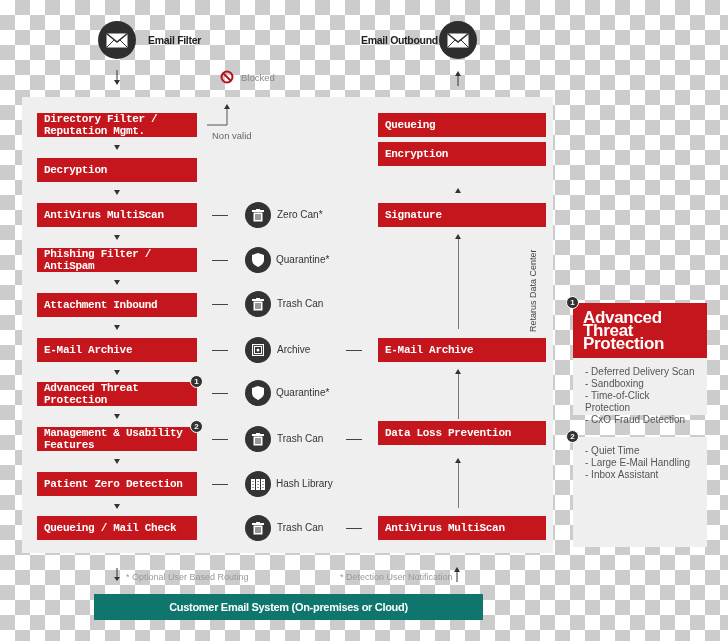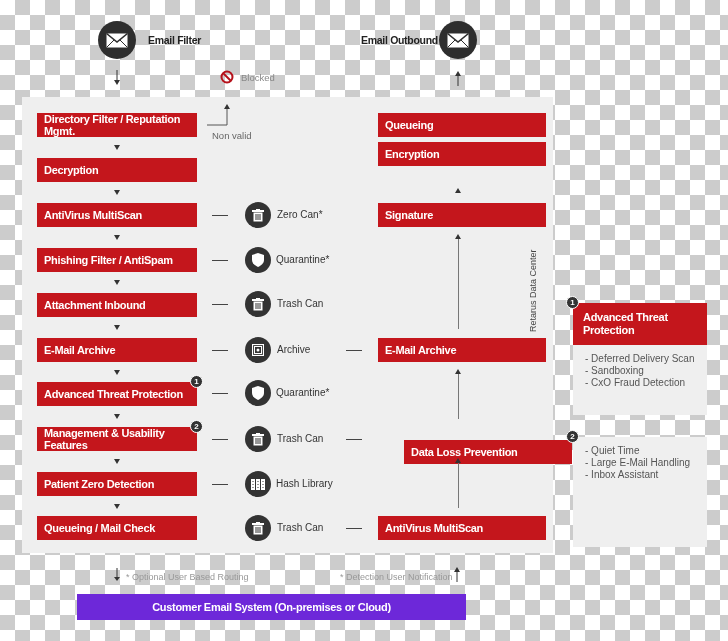--- a/index.html
+++ b/index.html
@@ -11,48 +11,48 @@
     background-image:
       linear-gradient(45deg, #cccccc 25%, transparent 25%, transparent 75%, #cccccc 75%),
       linear-gradient(45deg, #cccccc 25%, transparent 25%, transparent 75%, #cccccc 75%);
     background-size: 30px 30px;
     background-position: 0 0, 15px 15px;
   }
   .abs { position: absolute; }
   .panel { left: 22px; top: 97px; width: 531px; height: 456px; background: #efefef; }
   .box {
     position: absolute; background: #c4161c; color: #fff;
-    font-family: Liberation Sans, sans-serif; font-weight: bold;
+    font-family: Liberation Mono, monospace; font-weight: bold;
     font-size: 11px; letter-spacing: -0.3px;
     display: flex; align-items: center; padding-left: 7px; height: 24px;
   }
   .left-box { left: 37px; width: 160px; }
   .right-box { left: 378px; width: 168px; }
   .tri-down { position:absolute; width:0; height:0; border-left:3px solid transparent; border-right:3px solid transparent; border-top:5px solid #333; }
   .tri-up { position:absolute; width:0; height:0; border-left:3px solid transparent; border-right:3px solid transparent; border-bottom:5px solid #333; }
   .icon-circle {
     position:absolute; width:26px; height:26px; border-radius:50%; background:#333;
     display:flex; align-items:center; justify-content:center;
   }
   .side-label { position:absolute; font-size:10px; color:#333; }
   .dash { position:absolute; height:1px; width:16px; background:#444; }
   .num-badge {
     position:absolute; width:13px; height:13px; border-radius:50%; background:#333;
     border:1px solid #fff; color:#fff; font-size:8px; font-weight:bold;
     display:flex; align-items:center; justify-content:center;
   }
   .vline { position:absolute; width:1px; background:#777; }
   .card { position:absolute; left:573px; width:134px; background:#efefef; }
-  .card-head { background:#c4161c; color:#fff; font-weight:bold; font-size:11px; line-height:13px; padding:8px 10px; letter-spacing:-0.3px; }
+  .card-head { background:#c4161c; color:#fff; font-weight:bold; font-size:17px; line-height:13px; padding:8px 10px; letter-spacing:-0.3px; }
   .card-list { list-style:none; padding:8px 10px 10px 12px; font-size:10px; color:#555; line-height:12px; }
   .mail-circle { position:absolute; width:38px; height:38px; border-radius:50%; background:#2e2e2e; display:flex; align-items:center; justify-content:center; }
   .top-label { position:absolute; font-size:10.5px; font-weight:bold; color:#222; letter-spacing:-0.3px; }
   .footnote { position:absolute; font-size:9px; color:#999; }
   .customer-bar {
-    position:absolute; left:77px; top:594px; width:389px; height:26px; background:#6d28d9;
+    position:absolute; left:94px; top:594px; width:389px; height:26px; background:#0f766e;
     color:#fff; font-weight:bold; font-size:11px; display:flex; align-items:center; justify-content:center; letter-spacing:-0.3px;
   }
   .vertical-text {
     position:absolute; left:528px; top:265px; font-size:9px; color:#444;
     transform: rotate(-90deg); transform-origin: left top; white-space:nowrap;
   }
 </style>
 </head>
 <body>
 
@@ -224,35 +224,36 @@
 <div class="box right-box" style="top:113px;">Queueing</div>
 <div class="tri-up" style="left:455px; top:143px;"></div>
 <div class="box right-box" style="top:142px;">Encryption</div>
 <div class="tri-up" style="left:455px; top:188px;"></div>
 <div class="box right-box" style="top:203px;">Signature</div>
 <div class="tri-up" style="left:455px; top:234px;"></div>
 <div class="vline" style="left:458px; top:239px; height:90px;"></div>
 <div class="box right-box" style="top:338px;">E-Mail Archive</div>
 <div class="tri-up" style="left:455px; top:369px;"></div>
 <div class="vline" style="left:458px; top:374px; height:45px;"></div>
-<div class="box right-box" style="top:440px;margin-left:26px;">Data Loss Prevention</div>
+<div class="box right-box" style="top:421px;">Data Loss Prevention</div>
 <div class="tri-up" style="left:455px; top:458px;"></div>
 <div class="vline" style="left:458px; top:463px; height:45px;"></div>
 <div class="box right-box" style="top:516px;">AntiVirus MultiScan</div>
 
 <div class="vertical-text" style="top:332px;">Retarus Data Center</div>
 
 <div class="card" style="top:303px; height:112px;">
   <div class="card-head">
     <div>Advanced Threat</div>
     <div>Protection</div>
   </div>
   <ul class="card-list">
     <li>- Deferred Delivery Scan</li>
     <li>- Sandboxing</li>
+    <li>- Time-of-Click Protection</li>
     <li>- CxO Fraud Detection</li>
   </ul>
 </div>
 <div class="num-badge" style="left:566px; top:296px;">1</div>
 
 <div class="card" style="top:437px; height:110px;">
   <ul class="card-list">
     <li>- Quiet Time</li>
     <li>- Large E-Mail Handling</li>
     <li>- Inbox Assistant</li>

